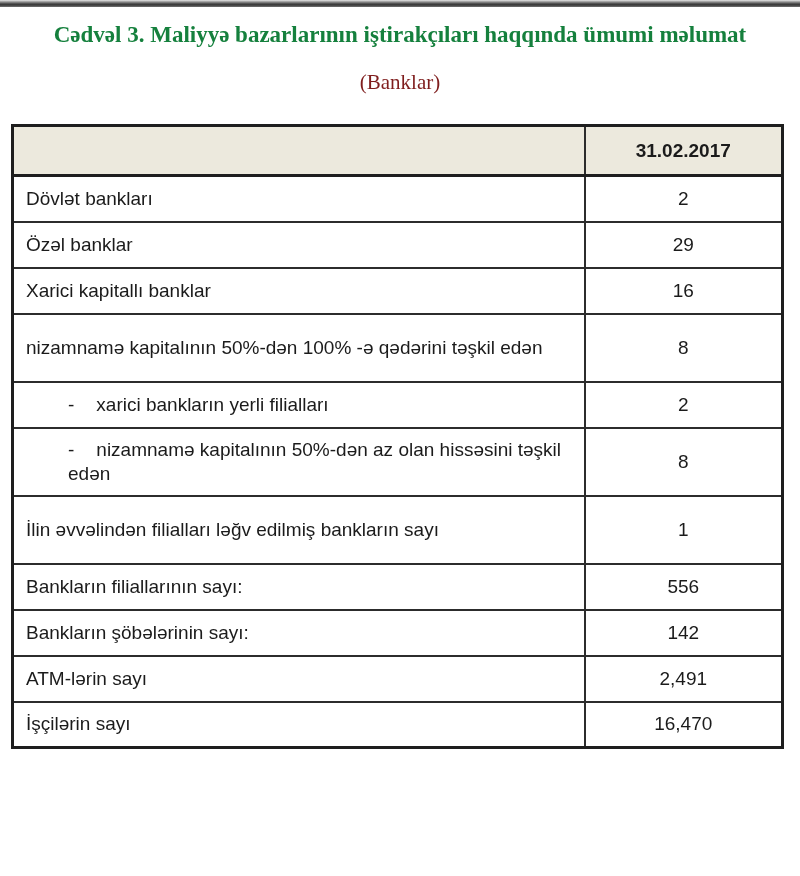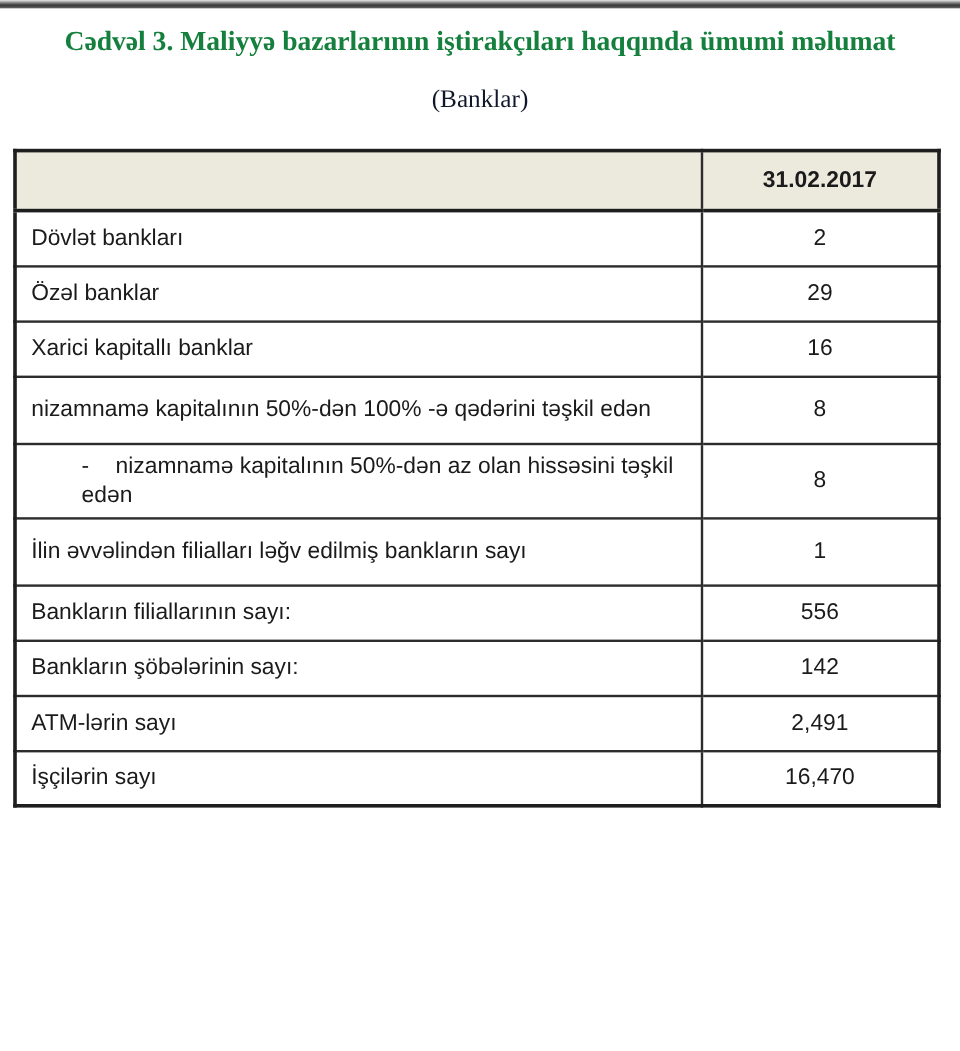--- a/index.html
+++ b/index.html
@@ -26,21 +26,21 @@
     font-size: 23px;
     line-height: 31px;
     color: #15803d;
   }
   .doc-subtitle {
     margin-top: 18px;
     text-align: center;
     font-family: "Liberation Serif", serif;
     font-size: 21px;
     line-height: 28px;
-    color: #0f172a;
+    color: #7f1d1d;
   }
   .table-wrap {
     margin: 28px 19px 0 11px;
     width: 770px;
   }
   table.banks {
     width: 100%;
     border-collapse: collapse;
     table-layout: fixed;
     border: 3px solid #1e1e1e;
@@ -57,21 +57,21 @@
   tr.head-row td {
     background: #ece9dd;
     border-bottom: 3px solid #1e1e1e;
   }
   tr.head-row td.value-cell {
     font-weight: bold;
     font-size: 19px;
     text-align: center;
   }
   tr.data-row { height: 46px; }
-  tr.data-row.tall { height: 56px; }
+  tr.data-row.tall { height: 68px; }
   td.label-cell { padding: 6px 10px 6px 12px; }
   td.value-cell { text-align: center; padding: 4px 6px; }
   tr.bold td.label-cell { font-weight: bold; }
   .cell-inner { display: block; }
   tr.dash-row .cell-inner { padding-left: 42px; }
   .dash-bullet { display: none; }
   tr.dash-row .dash-bullet { display: inline; margin-right: 22px; }
 </style>
 </head>
 <body>
@@ -120,20 +120,28 @@
     <td class="value-cell">16</td>
   </tr>
         <tr class="data-row tall">
     <td class="label-cell">
       <span class="cell-inner">
         <span>nizamnamə kapitalının 50%-dən 100% -ə qədərini təşkil edən</span>
       </span>
     </td>
     <td class="value-cell">8</td>
   </tr>
+        <tr class="data-row dash-row">
+    <td class="label-cell">
+      <span class="cell-inner">
+        <span class="dash-bullet">-</span><span>xarici bankların yerli filialları</span>
+      </span>
+    </td>
+    <td class="value-cell">2</td>
+  </tr>
         <tr class="data-row dash-row tall">
     <td class="label-cell">
       <span class="cell-inner">
         <span class="dash-bullet">-</span><span>nizamnamə kapitalının 50%-dən az olan hissəsini  təşkil edən</span>
       </span>
     </td>
     <td class="value-cell">8</td>
   </tr>
         <tr class="data-row tall">
     <td class="label-cell">

